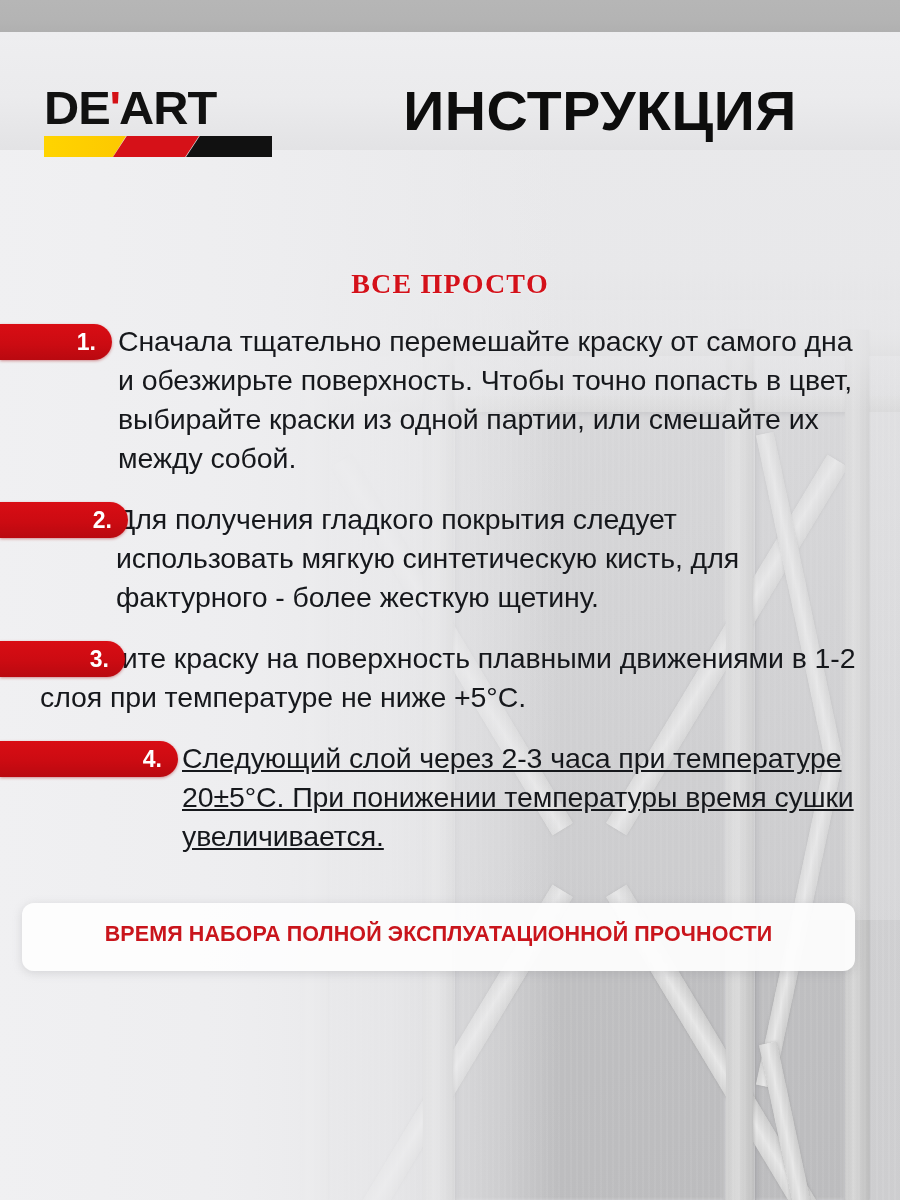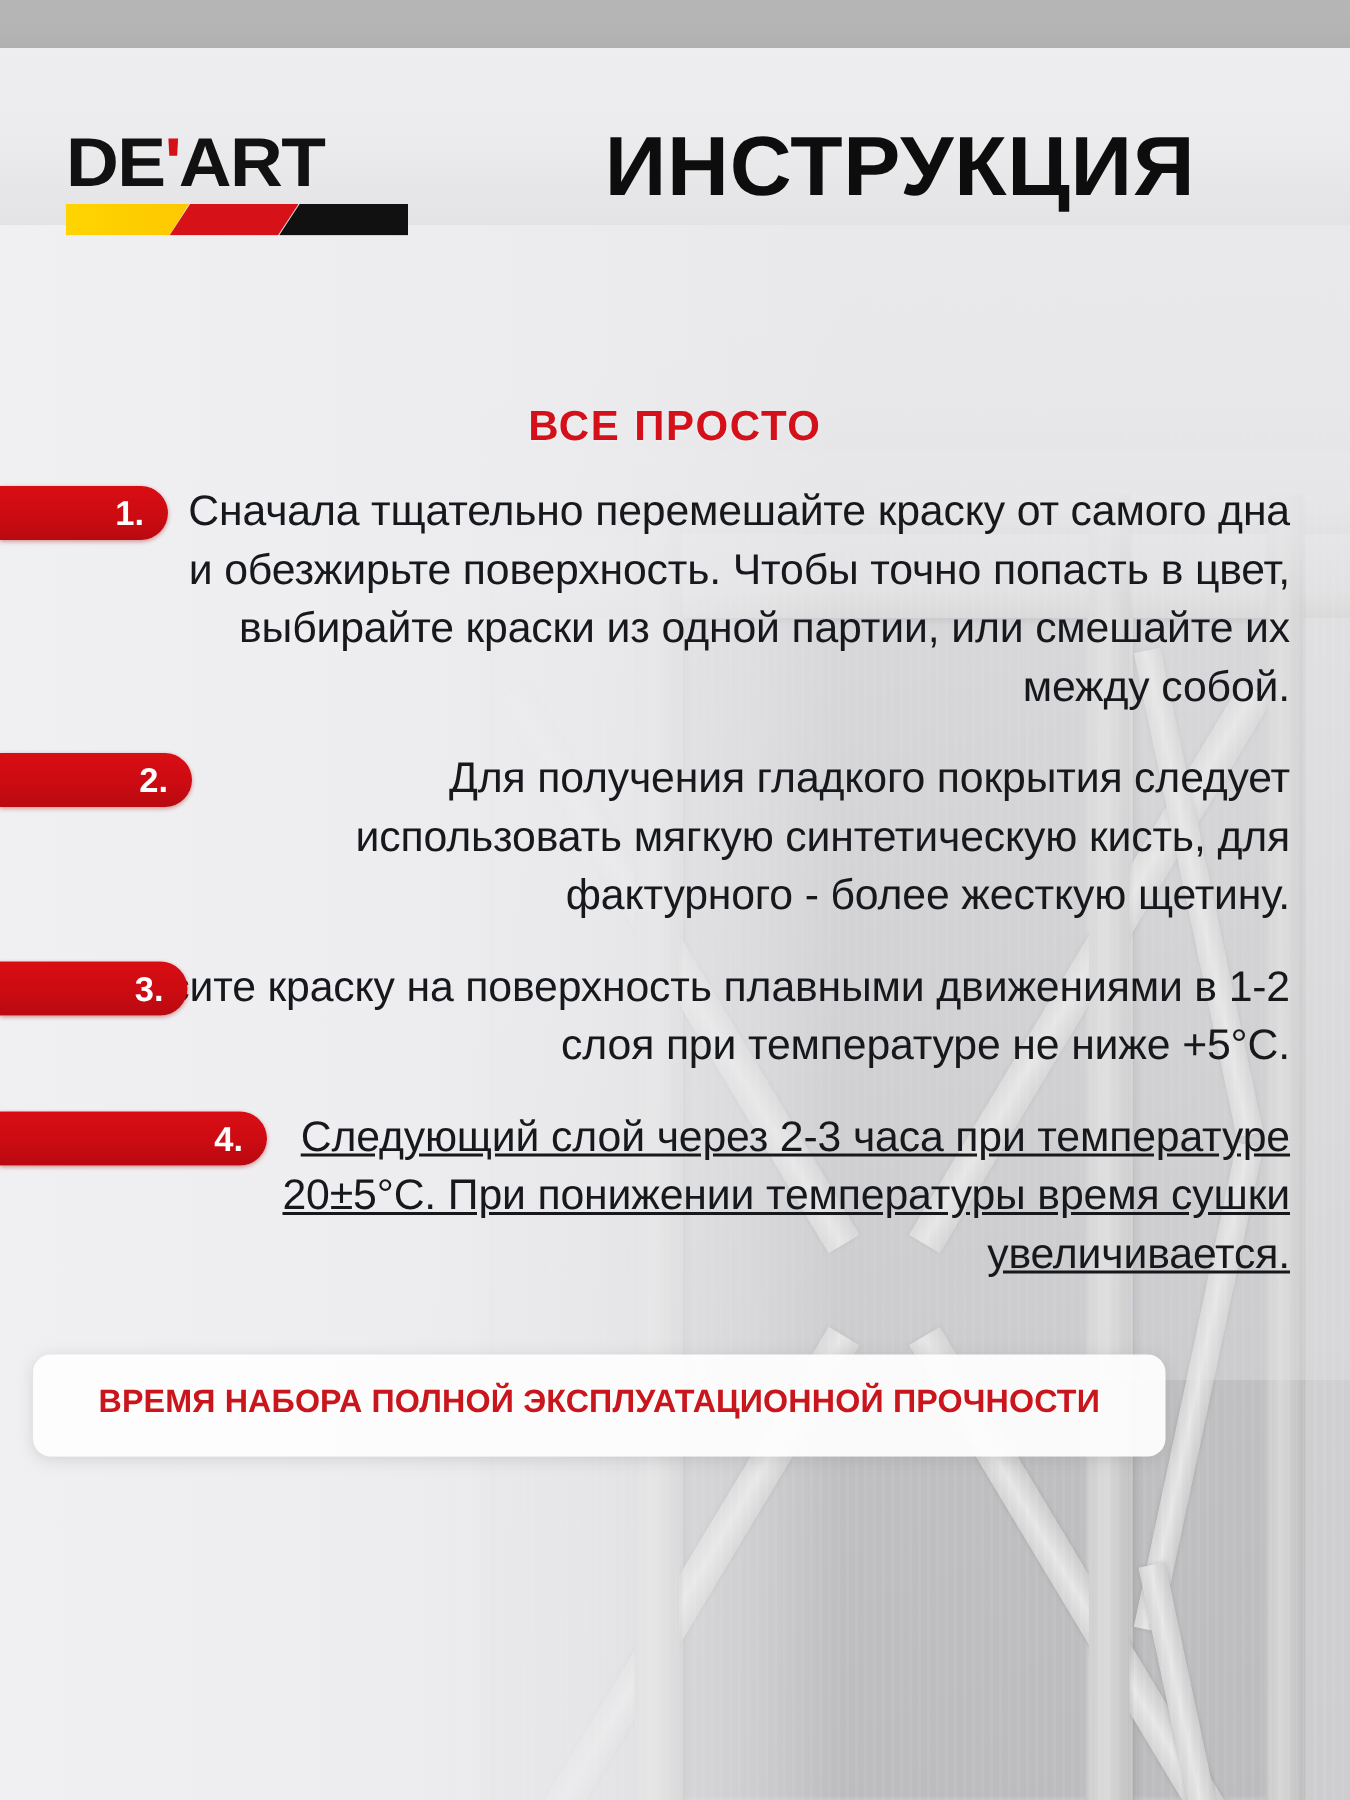--- a/index.html
+++ b/index.html
@@ -209,37 +209,38 @@
   .section-title {
     position: absolute;
     left: 0; top: 118px;
     width: 900px;
     text-align: center;
     font-weight: 700;
     font-size: 28px;
     letter-spacing: 1.2px;
     color: #d4111a;
     text-shadow: 0 1px 2px rgba(255,255,255,0.55);
+    font-family: Liberation Serif, serif;
   }
 
   .steps {
     position: absolute;
     left: 0; top: 172px;
     width: 900px;
   }
 
   .step {
     position: relative;
     margin-bottom: 22px;
   }
 
   .step-text {
     position: relative;
     padding: 0 40px 0 40px;
-    text-align: right;
+    text-align: left;
     font-size: 28.5px;
     line-height: 39px;
     color: #16181c;
     letter-spacing: -0.1px;
   }
 
   .badge {
     position: absolute;
     left: 0;
     top: 2px;
@@ -262,21 +263,21 @@
 
   .step-1 .step-text { padding-left: 118px; }
   .step-2 .step-text { padding-left: 116px; }
   .step-3 .step-text { }
   .step-4 .step-text { padding-left: 182px; text-decoration: underline; }
 
   
   .note-card {
     position: absolute;
     left: 22px; top: 903px;
-    width: 755px;
+    width: 833px;
     padding: 18px 26px 20px 26px;
     background: rgba(253,253,253,0.95);
     border-radius: 12px;
     box-shadow: 0 2px 10px rgba(140,140,145,0.28);
     text-align: center;
   }
   .note-title {
     font-weight: 700;
     font-size: 21.5px;
     letter-spacing: 0.1px;

